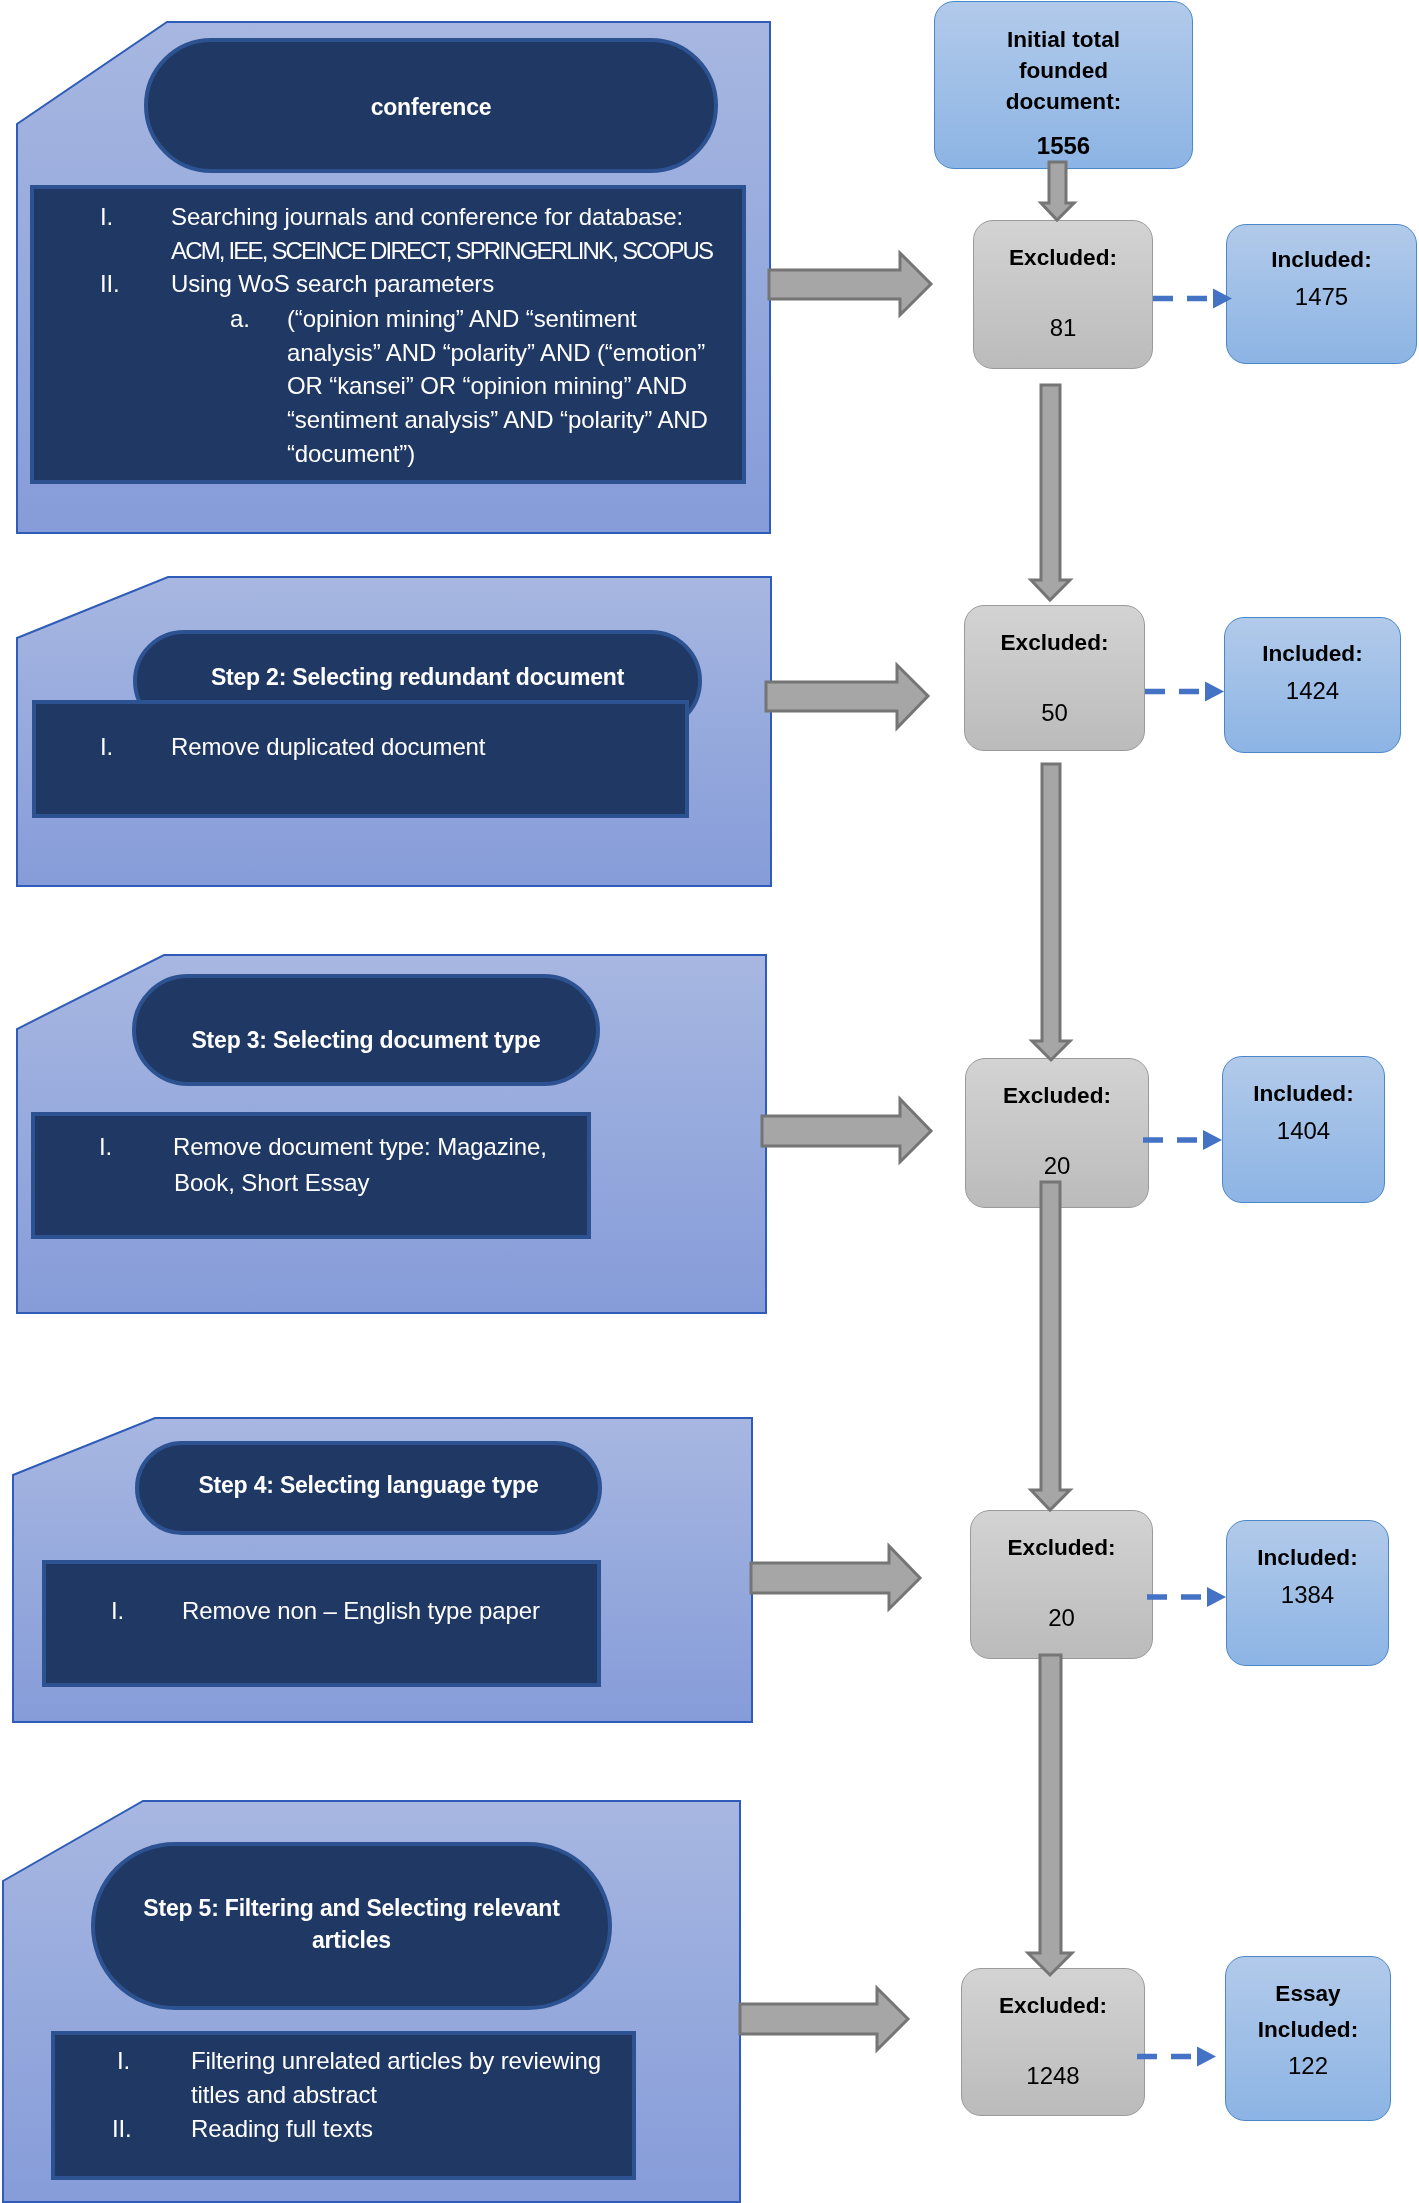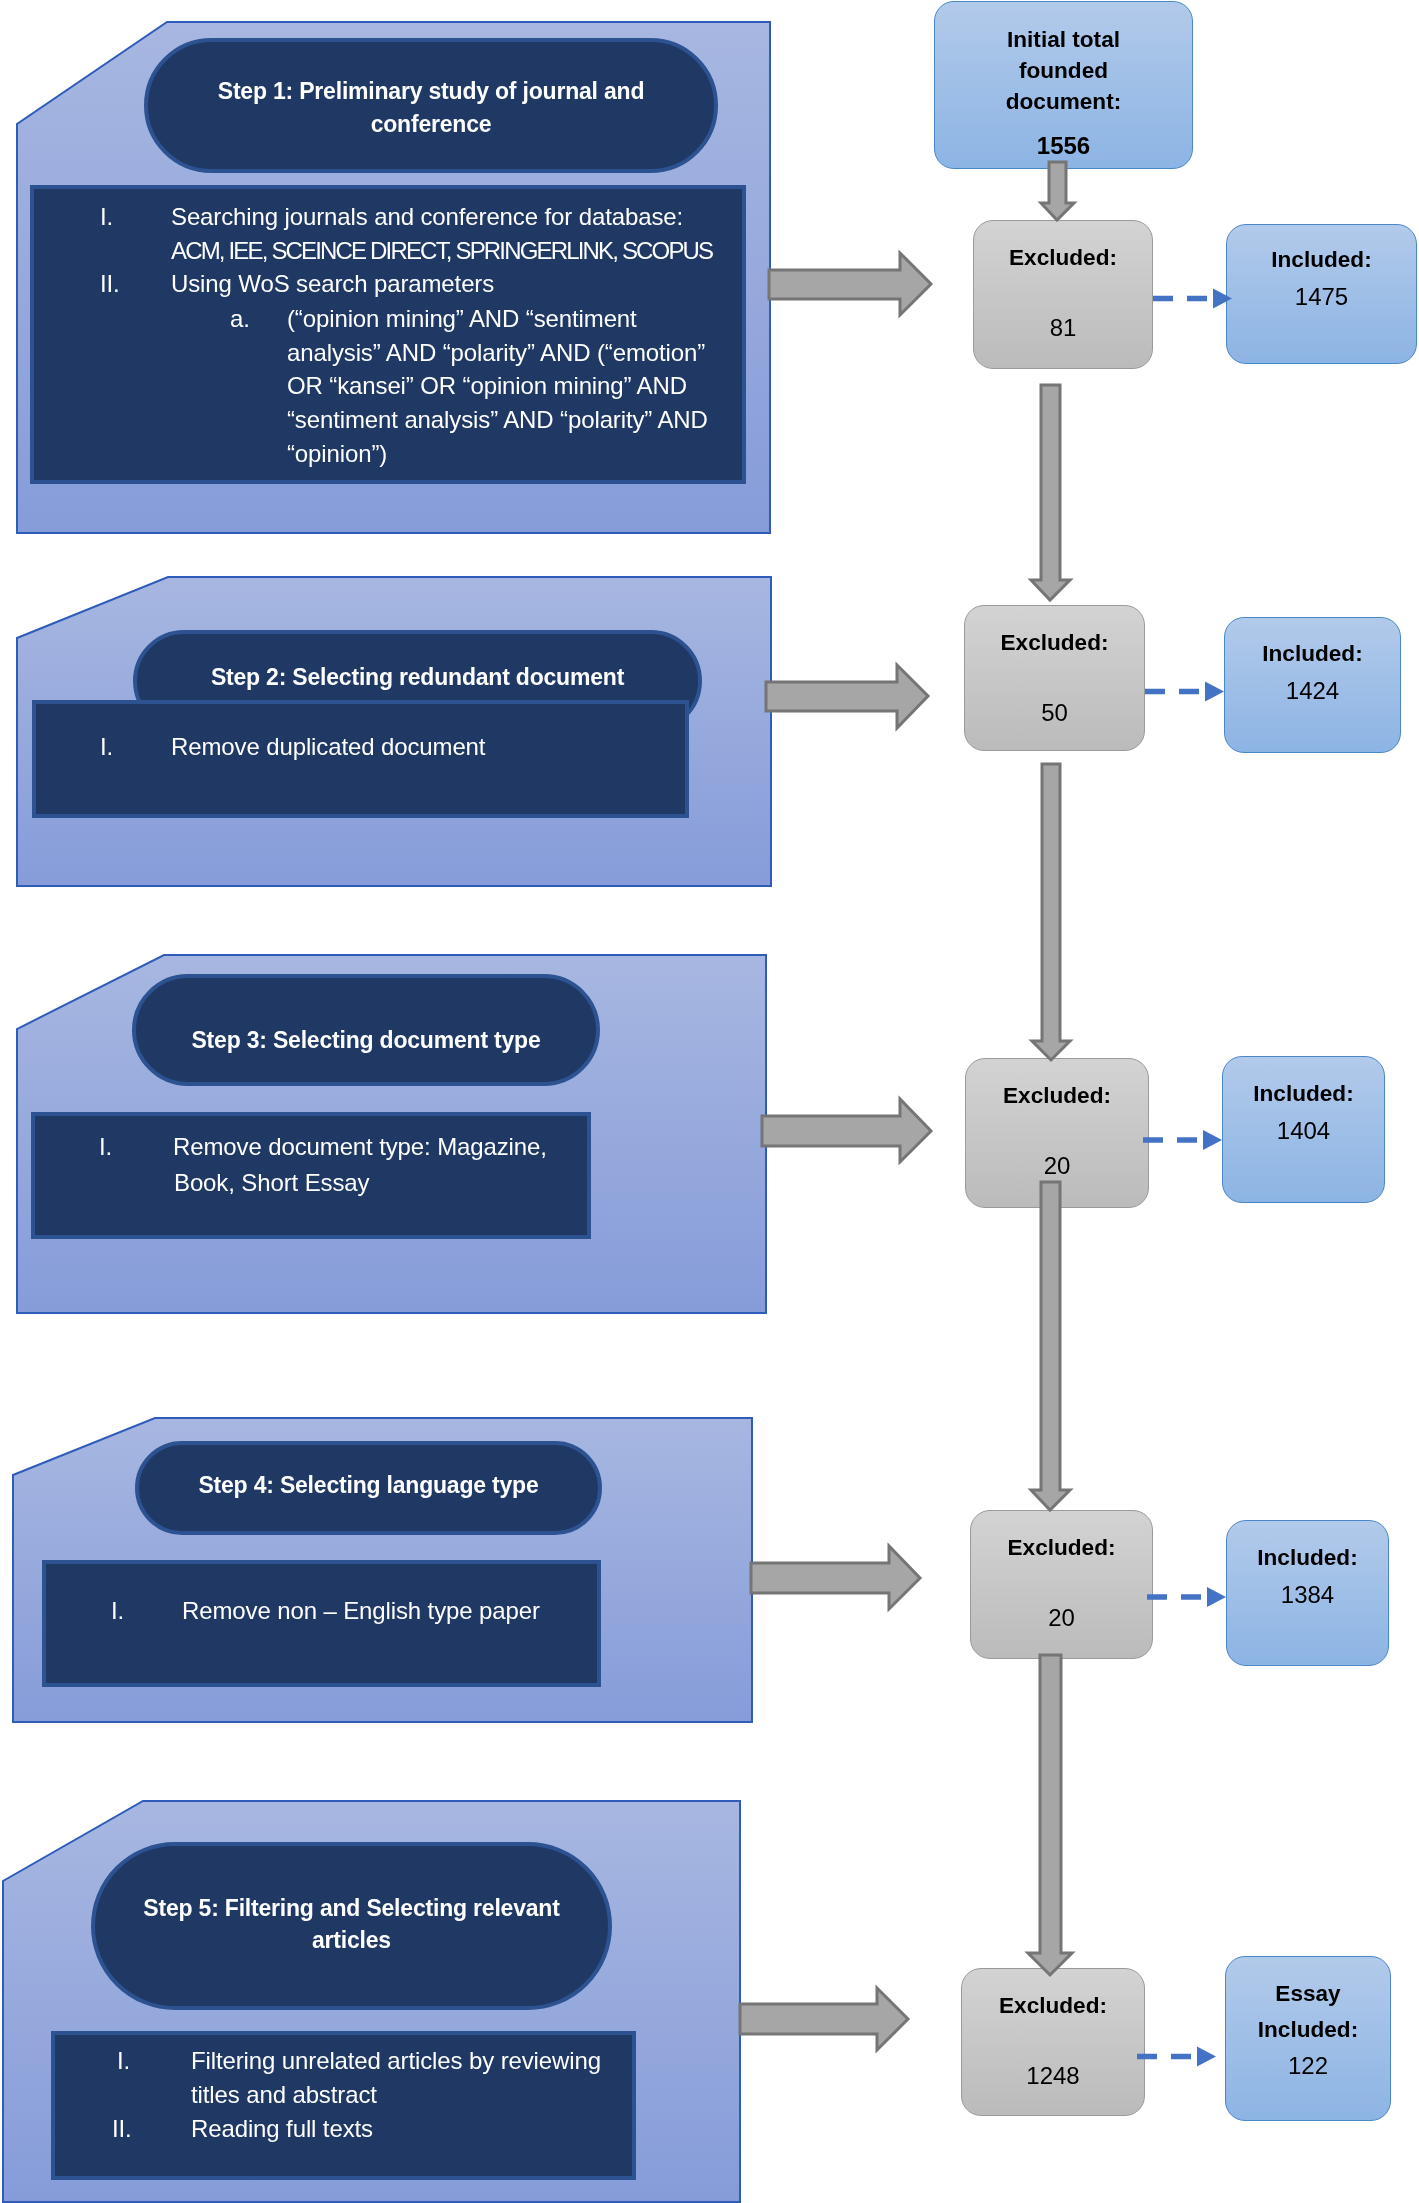--- a/index.html
+++ b/index.html
@@ -68,36 +68,35 @@
   <polygon points="167,22 770,22 770,533 17,533 17,124" fill="url(#panelGrad)" stroke="#2E5CB8" stroke-width="2"></polygon>
   <polygon points="168,577 771,577 771,886 17,886 17,638" fill="url(#panelGrad)" stroke="#2E5CB8" stroke-width="2"></polygon>
   <polygon points="164,955 766,955 766,1313 17,1313 17,1029" fill="url(#panelGrad)" stroke="#2E5CB8" stroke-width="2"></polygon>
   <polygon points="155,1418 752,1418 752,1722 13,1722 13,1475" fill="url(#panelGrad)" stroke="#2E5CB8" stroke-width="2"></polygon>
   <polygon points="143,1801 740,1801 740,2202 3,2202 3,1881" fill="url(#panelGrad)" stroke="#2E5CB8" stroke-width="2"></polygon>
 
 </svg>
 
 <div class="pill" style="left:144px;top:38px;width:574px;height:135px;">
   <div>
-    <div>Step 1: Preliminary study of journal and</div>
     <div>conference</div>
   </div>
 </div>
 <div class="listbox" style="left:30px;top:185px;width:716px;height:299px;">
   <span class="tl mk" style="left:66px;top:16px;">I.</span>
   <span class="tl" style="left:137px;top:16px;">Searching journals and conference for database:</span>
   <span class="tl caps" style="left:137px;top:50px;">ACM, IEE, SCEINCE DIRECT, SPRINGERLINK, SCOPUS</span>
   <span class="tl mk" style="left:66px;top:83px;">II.</span>
   <span class="tl" style="left:137px;top:83px;">Using WoS search parameters</span>
   <span class="tl mk" style="left:196px;top:118px;">a.</span>
   <span class="tl" style="left:253px;top:118px;">(“opinion mining” AND “sentiment</span>
   <span class="tl" style="left:253px;top:152px;">analysis” AND “polarity” AND (“emotion”</span>
   <span class="tl" style="left:253px;top:185px;">OR “kansei” OR “opinion mining” AND</span>
   <span class="tl" style="left:253px;top:219px;">“sentiment analysis” AND “polarity” AND</span>
-  <span class="tl" style="left:253px;top:253px;">“opinion”)</span>
+  <span class="tl" style="left:253px;top:253px;">“document”)</span>
 </div>
 
 <div class="pill" style="left:133px;top:590px;width:569px;height:102px;margin-top:40px;">
   <div style="transform:translateY(-6px);">
         <div>Step 2: Selecting redundant document</div>
       </div>
 </div>
 <div class="listbox" style="left:32px;top:700px;width:657px;height:118px;">
   <span class="tl mk" style="left:64px;top:31px;">I.</span>
   <span class="tl" style="left:135px;top:31px;">Remove duplicated document</span>

